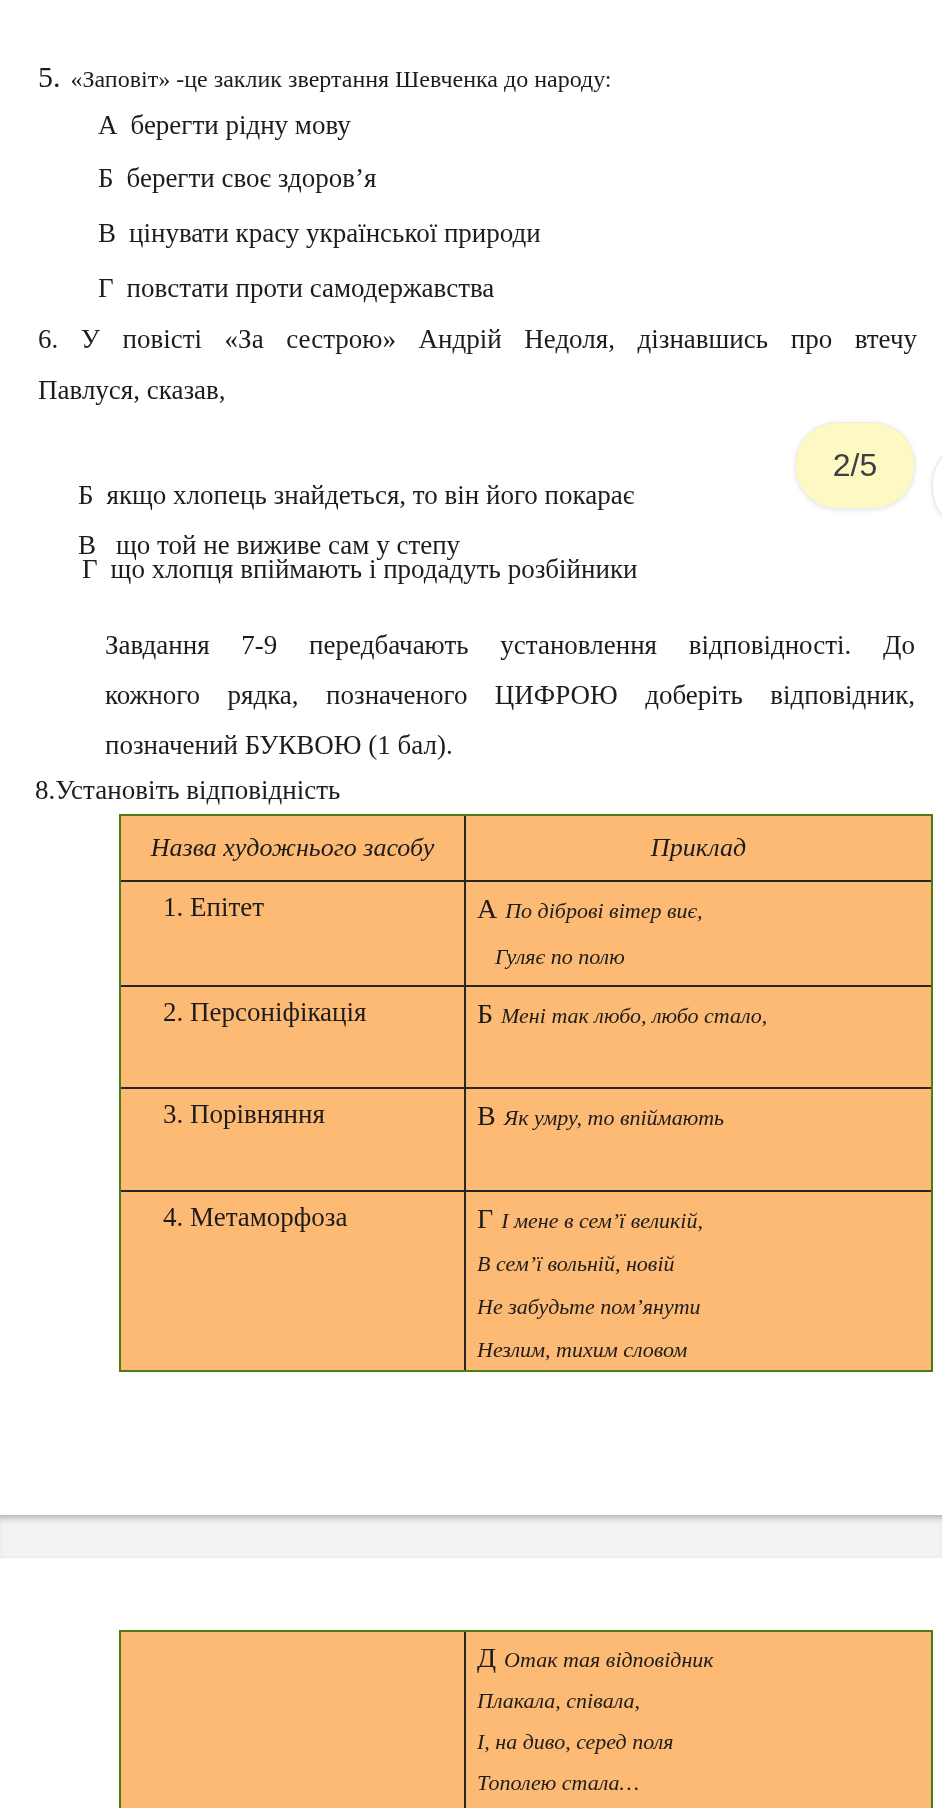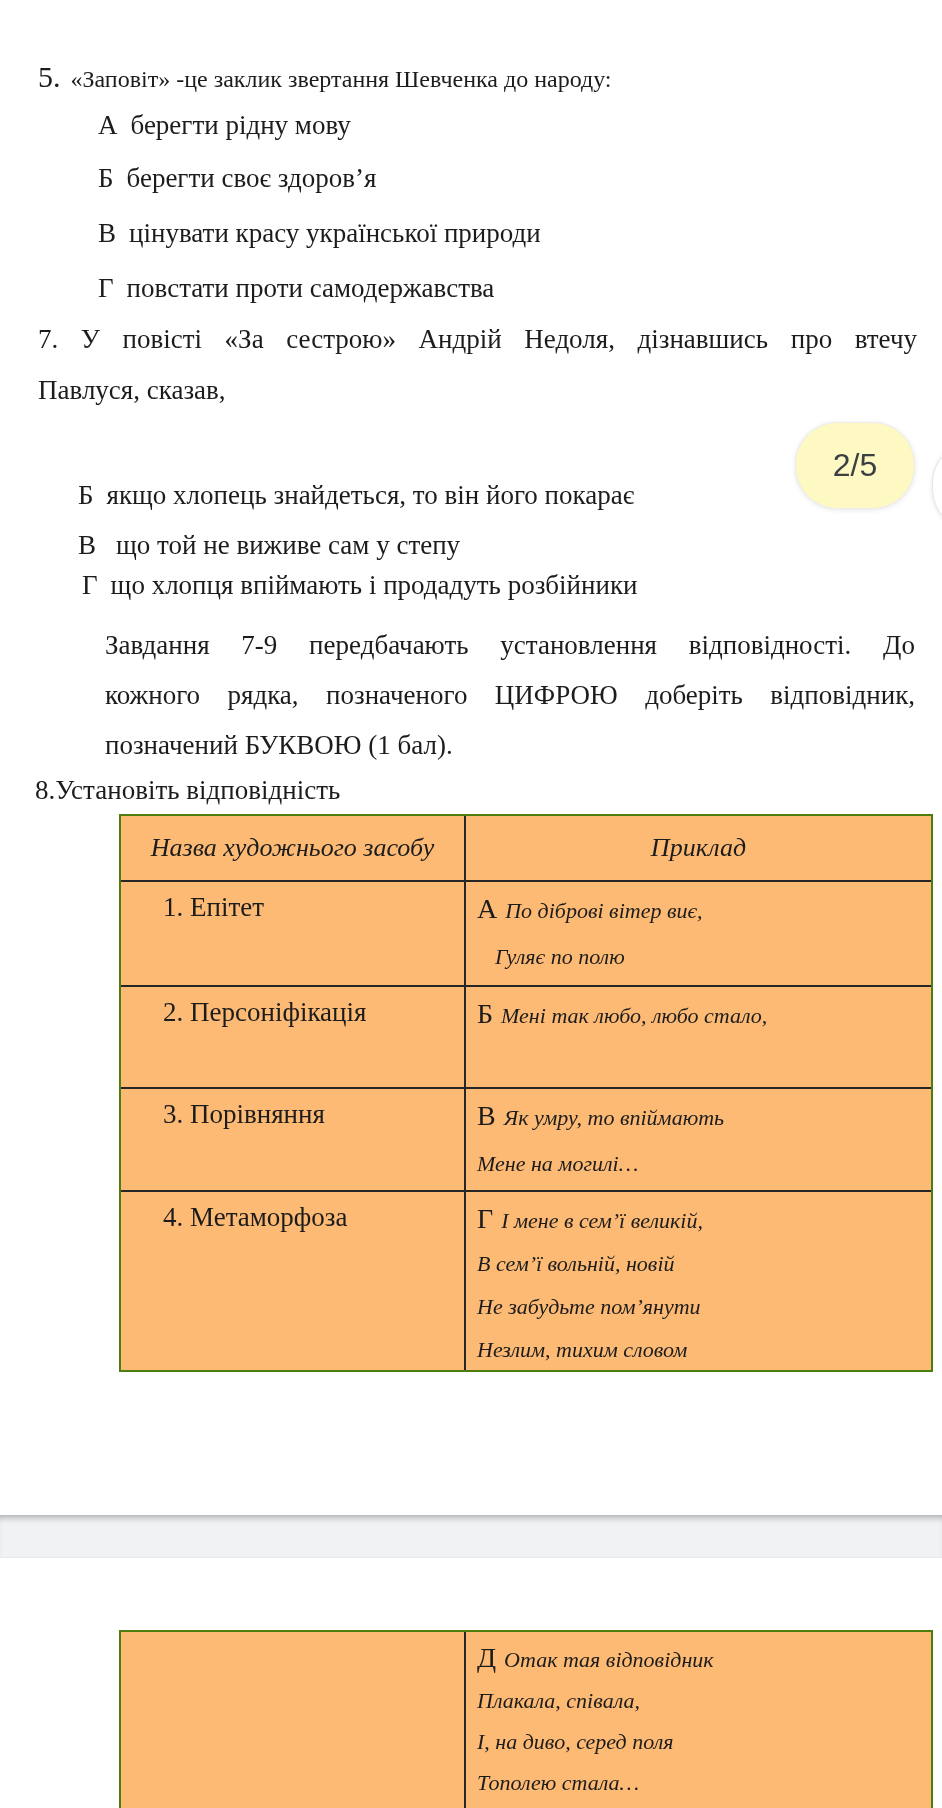--- a/index.html
+++ b/index.html
@@ -68,30 +68,30 @@
   <div class="line" style="left:98px;top:161px;">
     <span class="olet">Б</span><span>берегти своє здоров’я</span>
   </div>
   <div class="line" style="left:98px;top:216px;">
     <span class="olet">В</span><span>цінувати красу української природи</span>
   </div>
   <div class="line" style="left:98px;top:271px;">
     <span class="olet">Г</span><span>повстати проти самодержавства</span>
   </div>
 
-  <div class="line just" style="left:38px;top:322px;width:879px;">7. У повісті «За сестрою» Андрій Недоля, дізнавшись про втечу</div>
+  <div class="line just" style="left:38px;top:322px;width:879px;">6. У повісті «За сестрою» Андрій Недоля, дізнавшись про втечу</div>
   <div class="line" style="left:38px;top:373px;">Павлуся, сказав,</div>
 
   <div class="line" style="left:78px;top:478px;">
     <span class="olet">Б</span><span>якщо хлопець знайдеться, то він його покарає</span>
   </div>
   <div class="line" style="left:78px;top:528px;">
     <span class="olet olet-wide">В</span><span>що той не виживе сам у степу</span>
   </div>
-  <div class="line" style="left:82px;top:568px;">
+  <div class="line" style="left:82px;top:552px;">
     <span class="olet">Г</span><span>що хлопця впіймають і продадуть розбійники</span>
   </div>
 
   <div class="line just" style="left:105px;top:628px;width:810px;">Завдання 7-9 передбачають установлення відповідності. До</div>
   <div class="line just" style="left:105px;top:678px;width:810px;">кожного рядка, позначеного ЦИФРОЮ доберіть відповідник,</div>
   <div class="line" style="left:105px;top:728px;">позначений БУКВОЮ (1 бал).</div>
 
   <div class="line" style="left:35px;top:773px;">8.Установіть відповідність</div>
 
   <div class="tbl tbl1">
@@ -111,21 +111,20 @@
     </div>
 
     <div class="cell term" style="left:42px;top:181px;">2. Персоніфікація</div>
     <div class="cell ex" style="left:356px;top:175px;">
       <div class="exline"><span class="xlet">Б</span><span>Мені так любо, любо стало,</span></div>
     </div>
 
     <div class="cell term" style="left:42px;top:283px;">3. Порівняння</div>
     <div class="cell ex" style="left:356px;top:277px;">
       <div class="exline"><span class="xlet">В</span><span>Як умру, то впіймають</span></div>
-      <div class="exline">Мене на могилі…</div>
     </div>
 
     <div class="cell term" style="left:42px;top:386px;">4. Метаморфоза</div>
     <div class="cell ex" style="left:356px;top:381px;">
       <div class="exline4"><span class="xlet">Г</span><span>І мене в сем’ї великій,</span></div>
       <div class="exline4">В сем’ї вольній, новій</div>
       <div class="exline4">Не забудьте пом’янути</div>
       <div class="exline4">Незлим, тихим словом</div>
     </div>
   </div>

